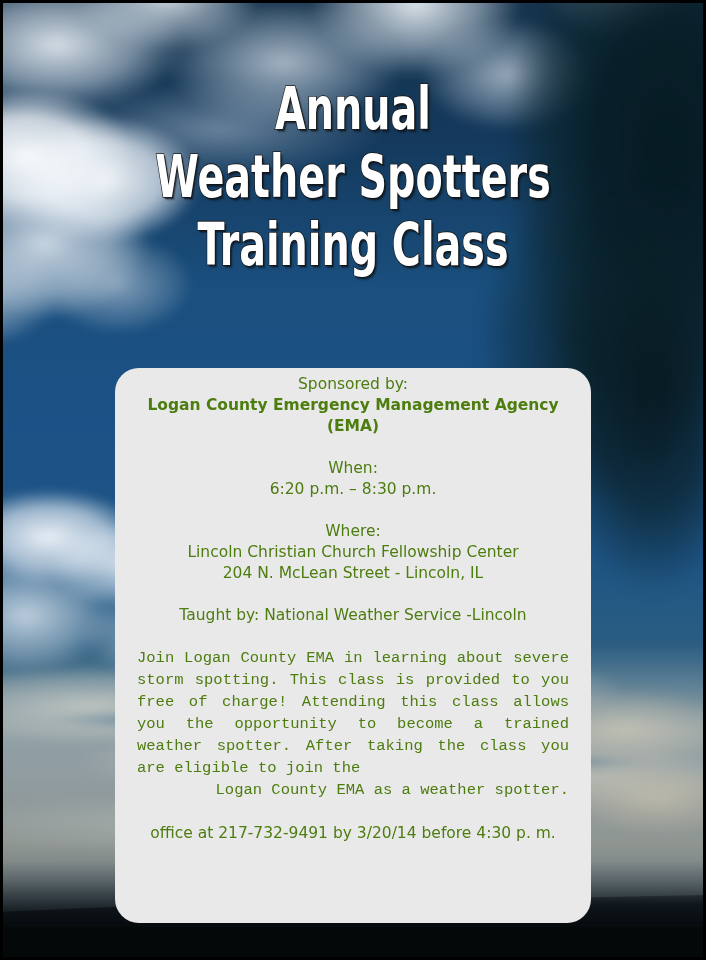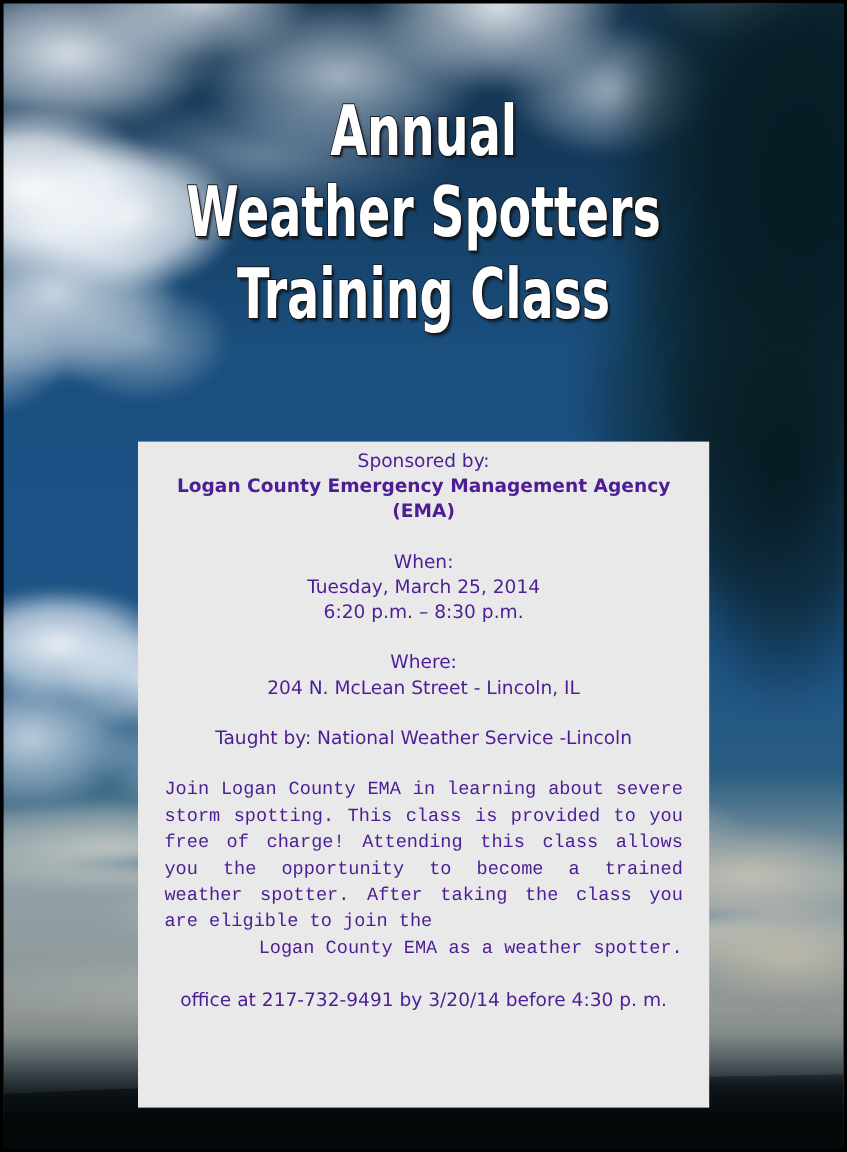--- a/index.html
+++ b/index.html
@@ -214,24 +214,25 @@
   .panel {
     position: absolute;
     left: 112px;
     top: 365px;
     width: 476px;
     height: 555px;
     background: #e9e9e9;
     z-index: 6;
     box-sizing: border-box;
     padding: 6px 22px 0 22px;
-    color: #4c1d95;
+    color: #4d7c0f;
     font-family: "DejaVu Sans", "Liberation Sans", sans-serif;
     font-size: 15.5px;
     line-height: 21px;
+    border-radius: 24px;
   }
 
   .center { text-align: center; }
   .bold { font-weight: bold; text-align: center; }
 
   .blk { margin: 0; }
   .gap-lg { height: 21px; }
 
   .para {
     margin: 0;
@@ -274,26 +275,26 @@
 
   <div class="panel">
 
     <div class="blk center">Sponsored by:</div>
     <div class="blk center bold">Logan County Emergency Management Agency</div>
     <div class="blk center bold">(EMA)</div>
 
     <div class="gap-lg"></div>
 
     <div class="blk center">When:</div>
-    <div class="blk center">Tuesday, March 25, 2014</div>
     <div class="blk center">6:20 p.m. – 8:30 p.m.</div>
 
     <div class="gap-lg"></div>
 
     <div class="blk center">Where:</div>
+    <div class="blk center">Lincoln Christian Church Fellowship Center</div>
     <div class="blk center">204 N. McLean Street - Lincoln, IL</div>
 
     <div class="gap-lg"></div>
 
     <div class="blk center">Taught by:  National Weather Service -Lincoln</div>
 
     <div class="gap-lg"></div>
 
     <div class="para"> Join Logan County EMA in learning about severe storm spotting. This class is provided to you free of charge! Attending this class allows you the opportunity to become a trained weather spotter. After taking the class you are eligible to join the</div>
     <div class="para para-last-line">Logan County EMA as a weather spotter.</div>

